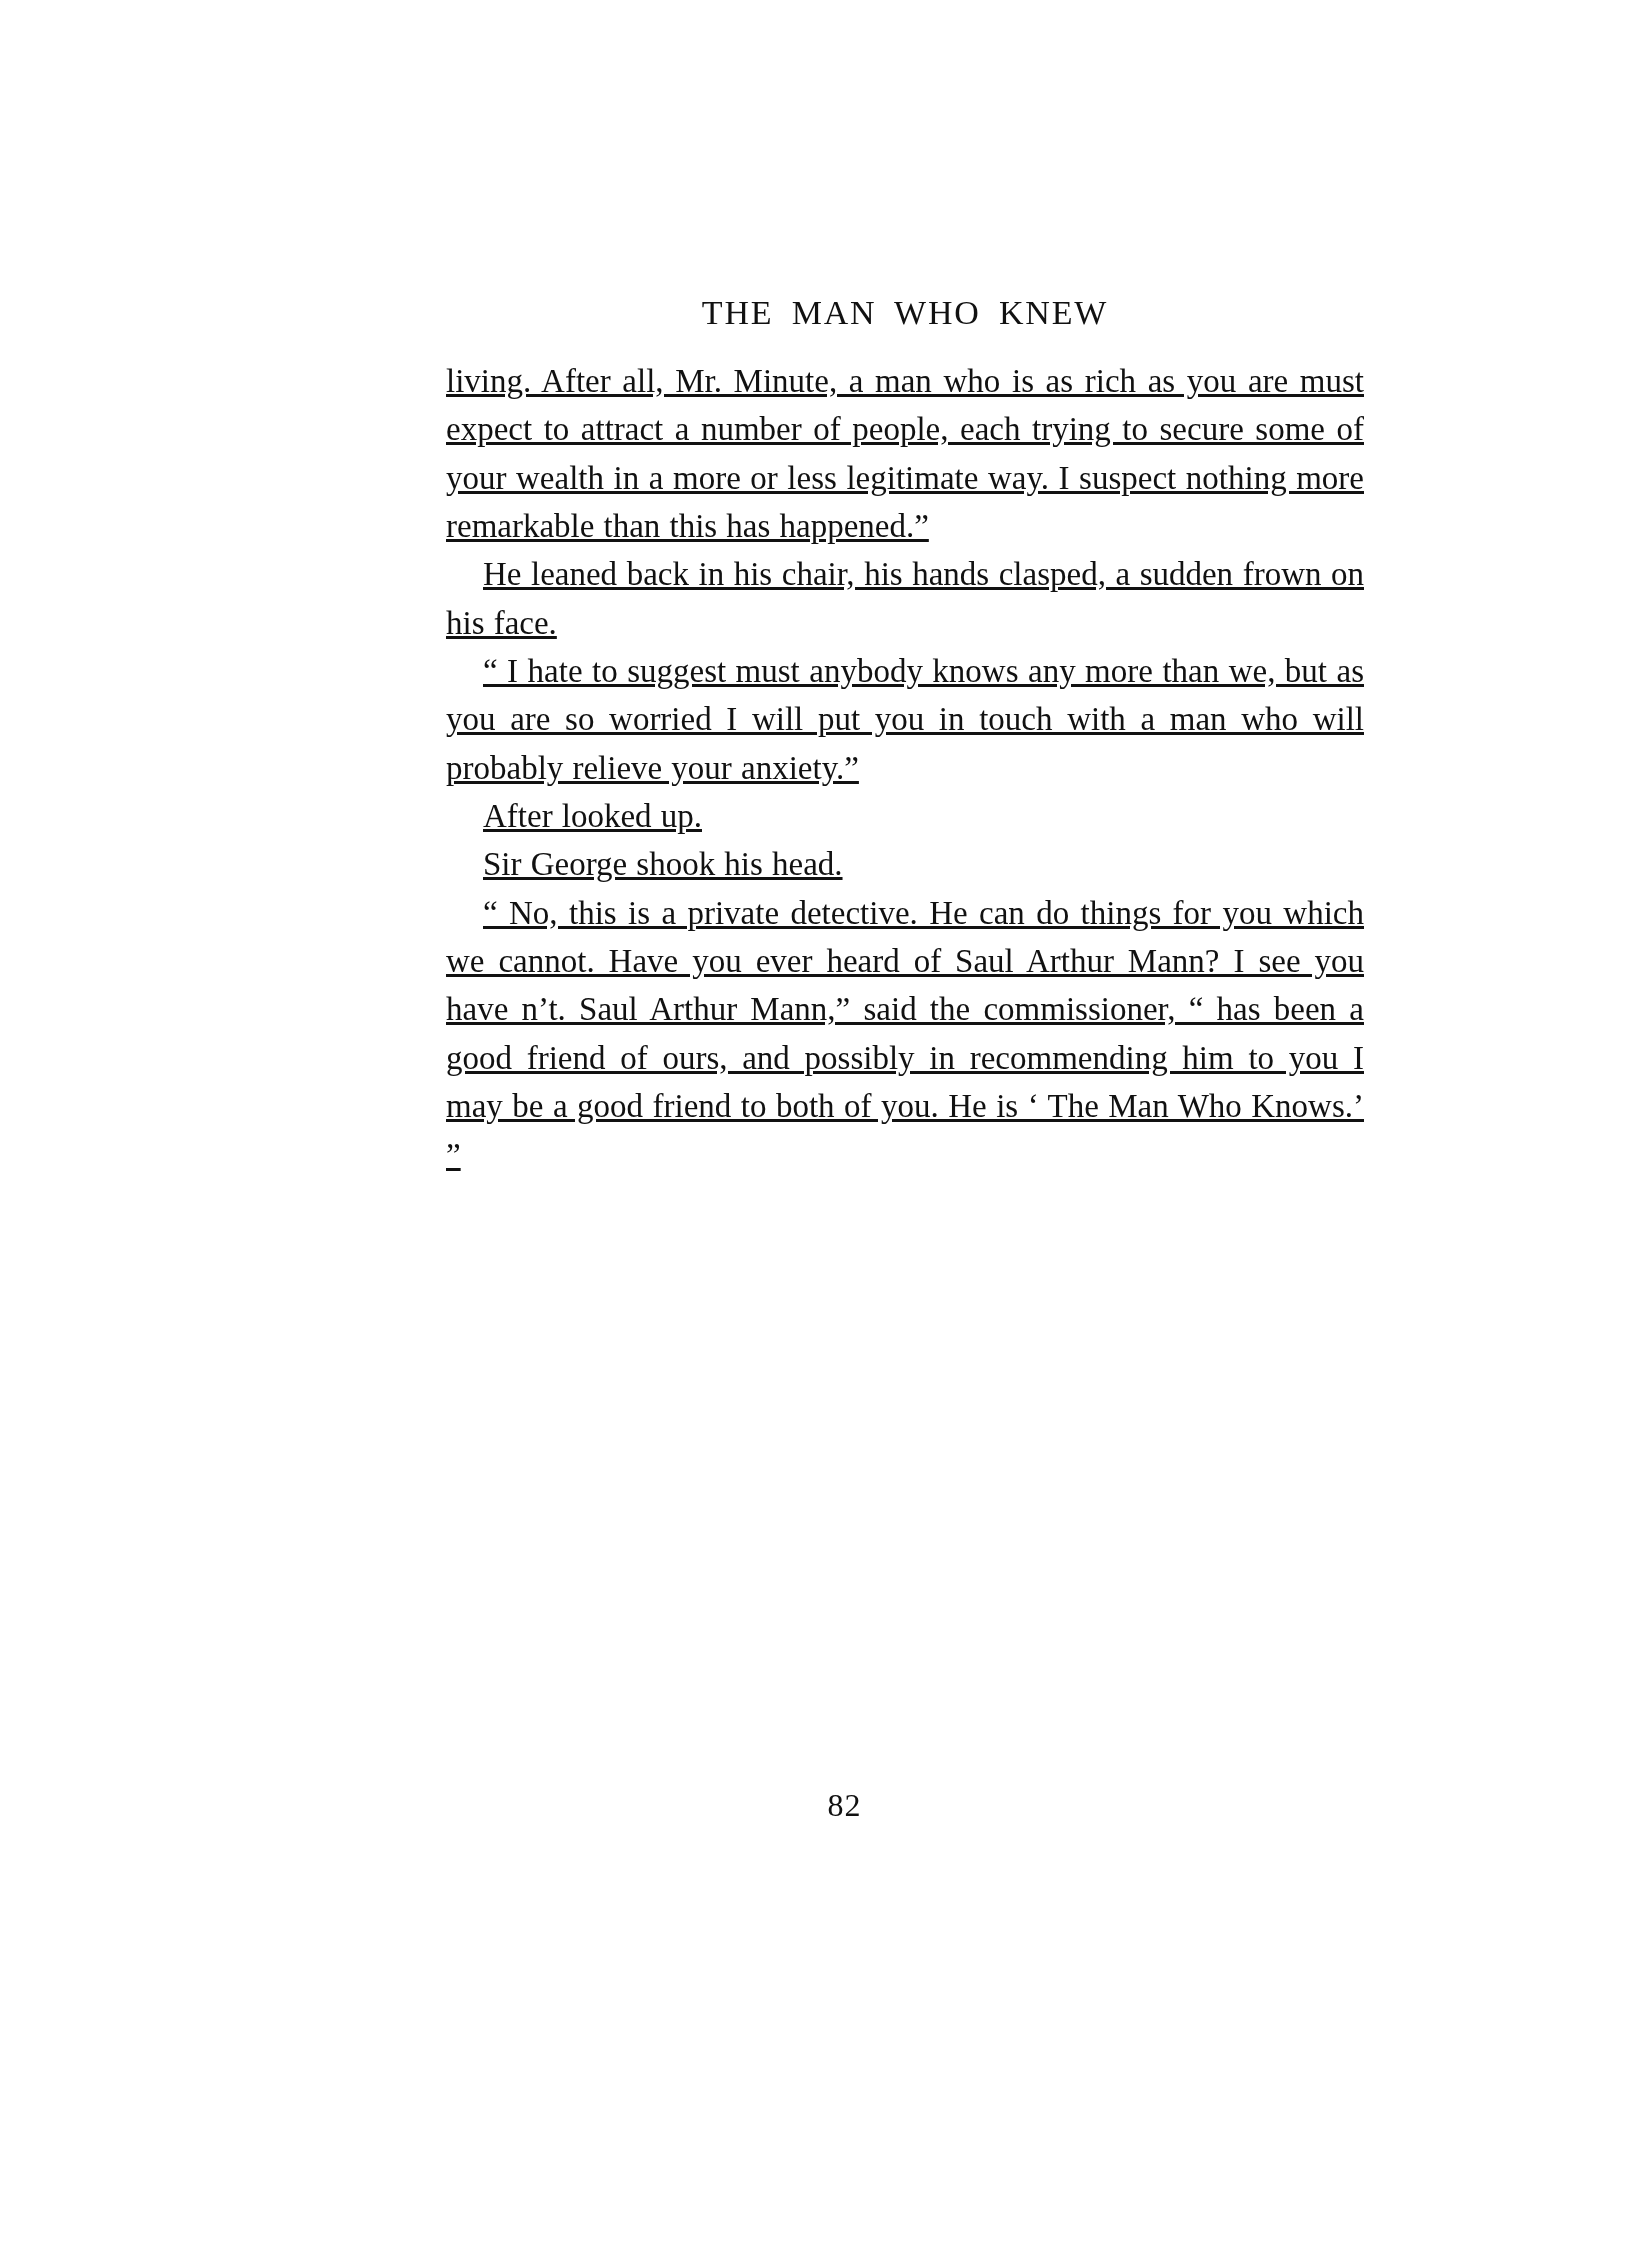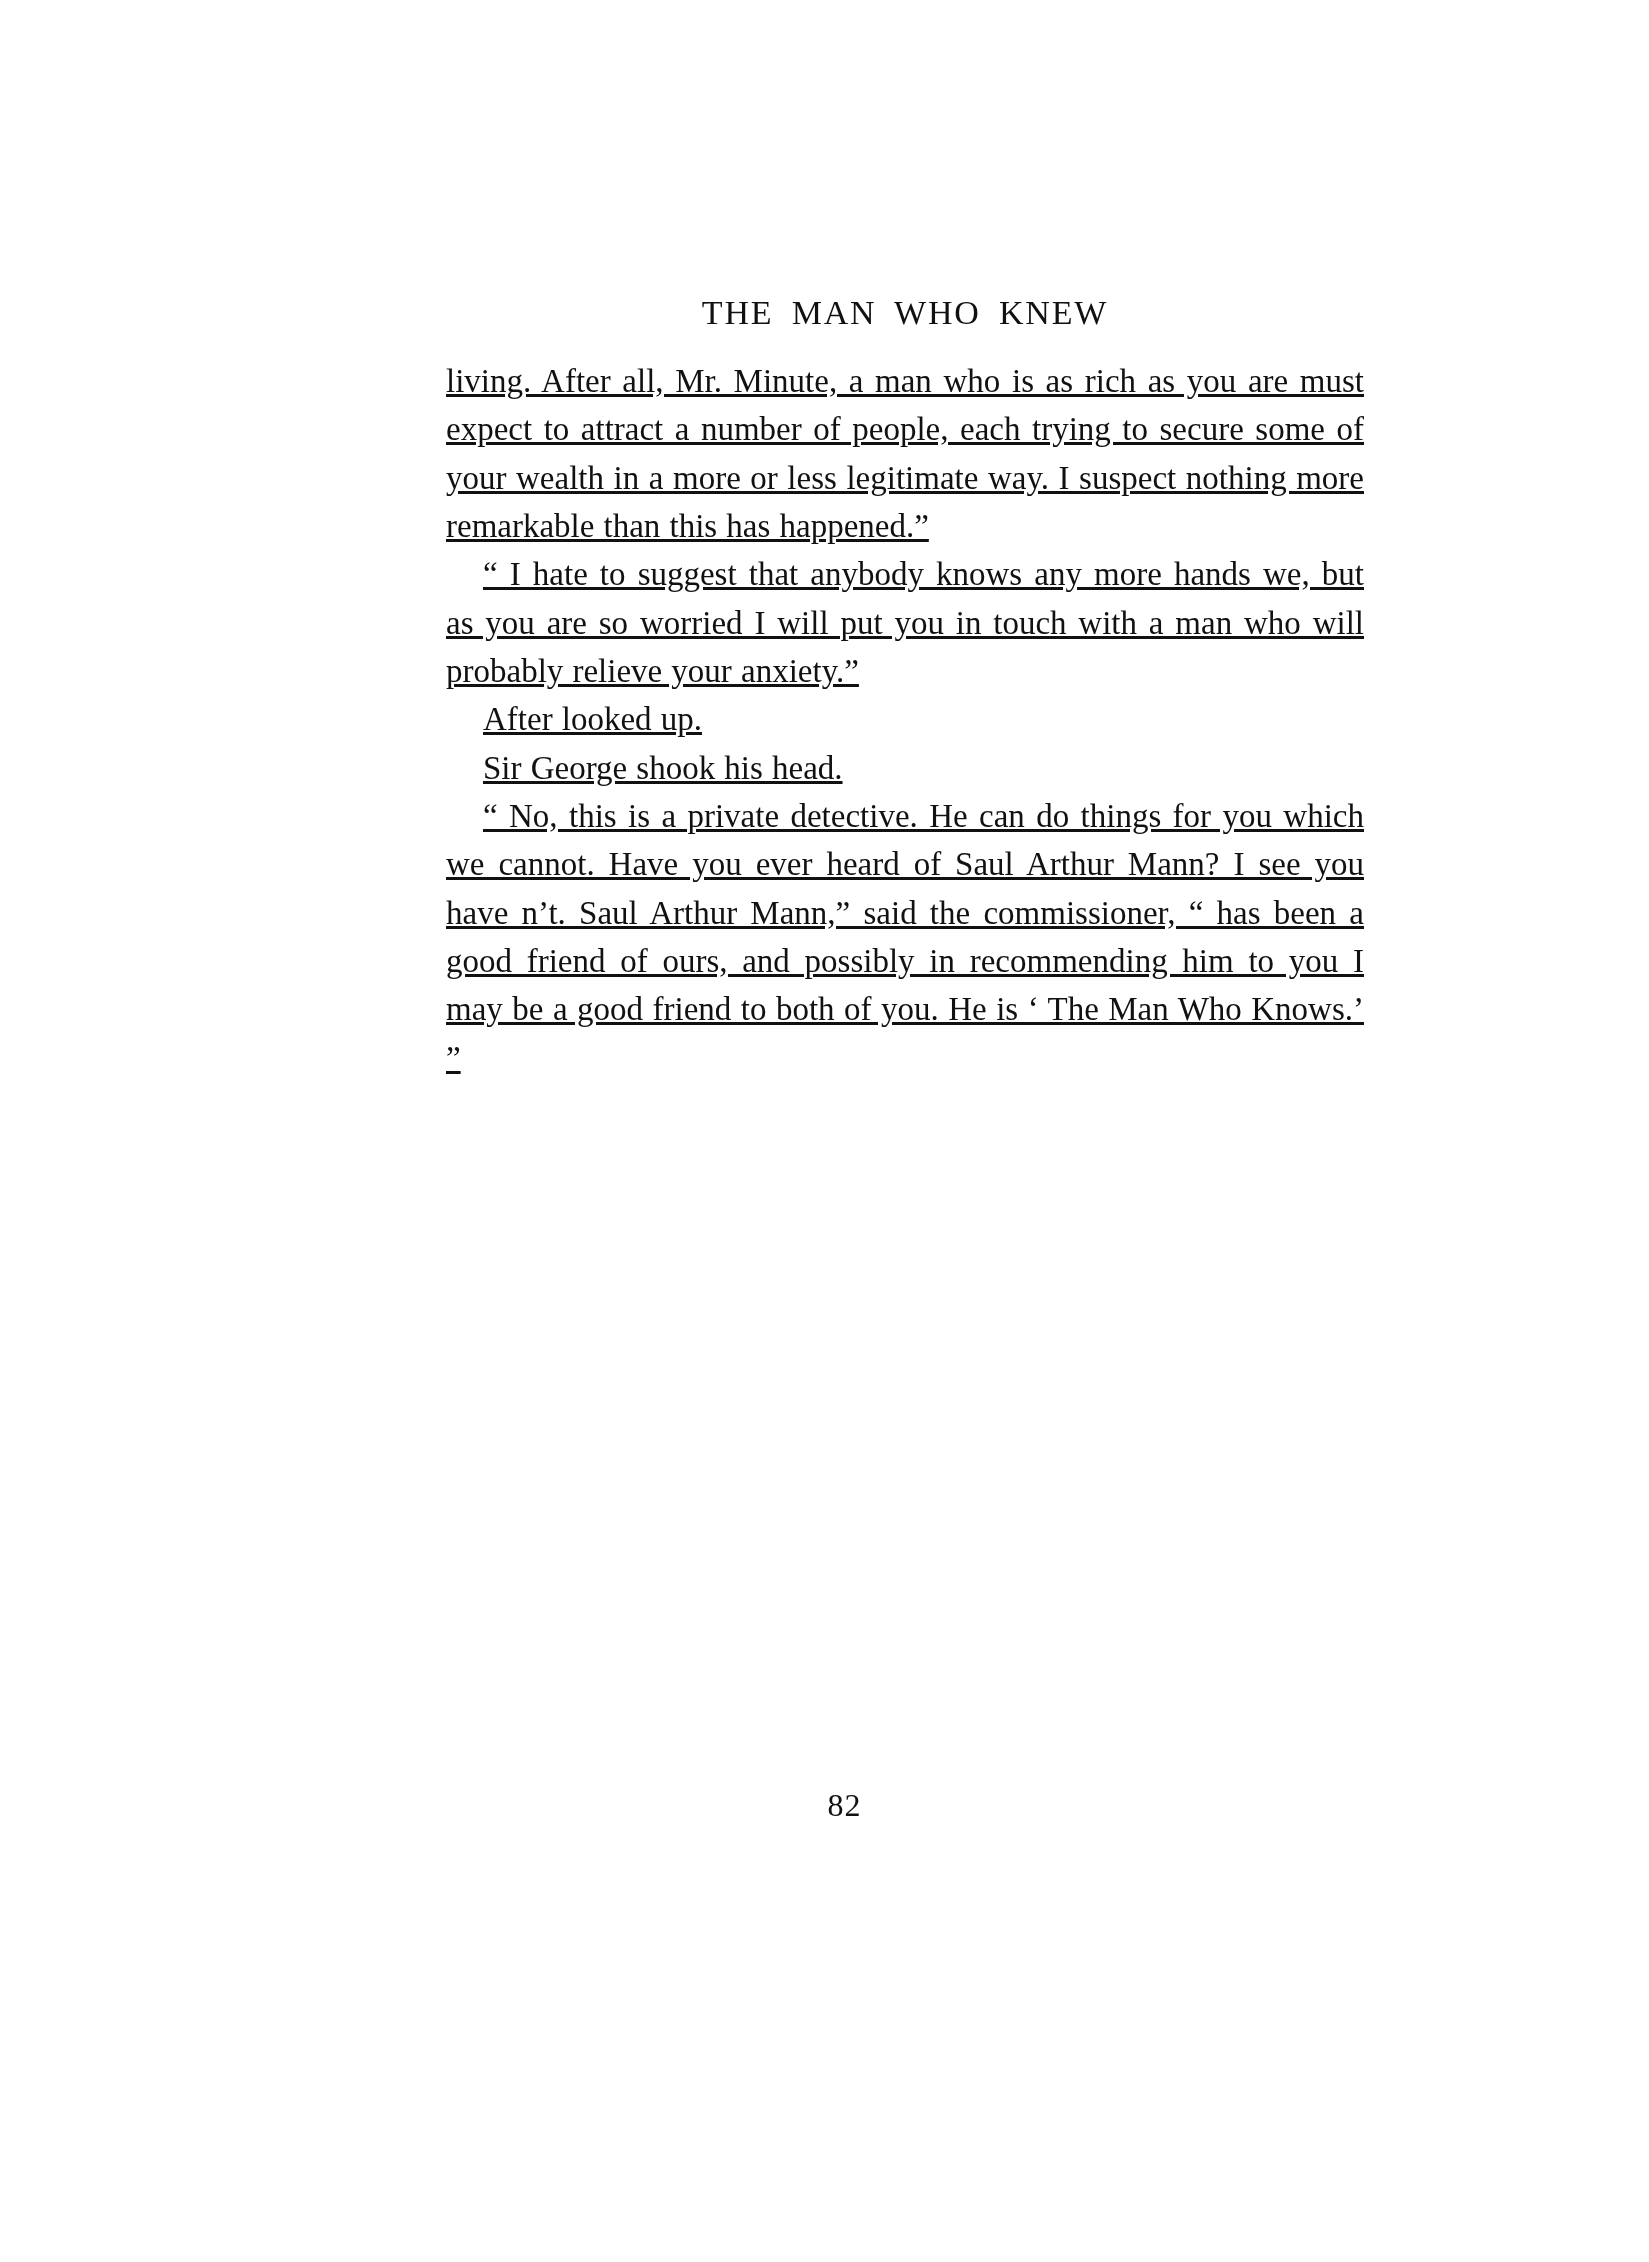--- a/index.html
+++ b/index.html
@@ -69,22 +69,23 @@
 <body>
 
 <div class="page">
 
   <div class="text-block">
 
     <div class="running-head">THE MAN WHO KNEW</div>
 
     <p class="first">living.  After all, Mr. Minute, a man who is as rich as you are must expect to attract a number of people, each trying to secure some of your wealth in a more or less legitimate way.  I suspect nothing more remarkable than this has happened.”</p>
 
+    <p class="indent">He leaned back in his chair, his hands clasped, a sudden frown on his face.</p>
 
-    <p class="indent">“ I hate to suggest that anybody knows any more hands we, but as you are so worried I will put you in touch with a man who will probably relieve your anxiety.”</p>
+    <p class="indent">“ I hate to suggest must anybody knows any more than we, but as you are so worried I will put you in touch with a man who will probably relieve your anxiety.”</p>
 
     <p class="indent nojustify">After looked up.</p>
 
 
     <p class="indent nojustify">Sir George shook his head.</p>
 
     <p class="indent">“ No, this is a private detective.  He can do things for you which we cannot.  Have you ever heard of Saul Arthur Mann?  I see you have n’t.  Saul Arthur Mann,” said the commissioner, “ has been a good friend of ours, and possibly in recommending him to you I may be a good friend to both of you.  He is ‘ The Man Who Knows.’ ”</p>
 
   </div>
 

